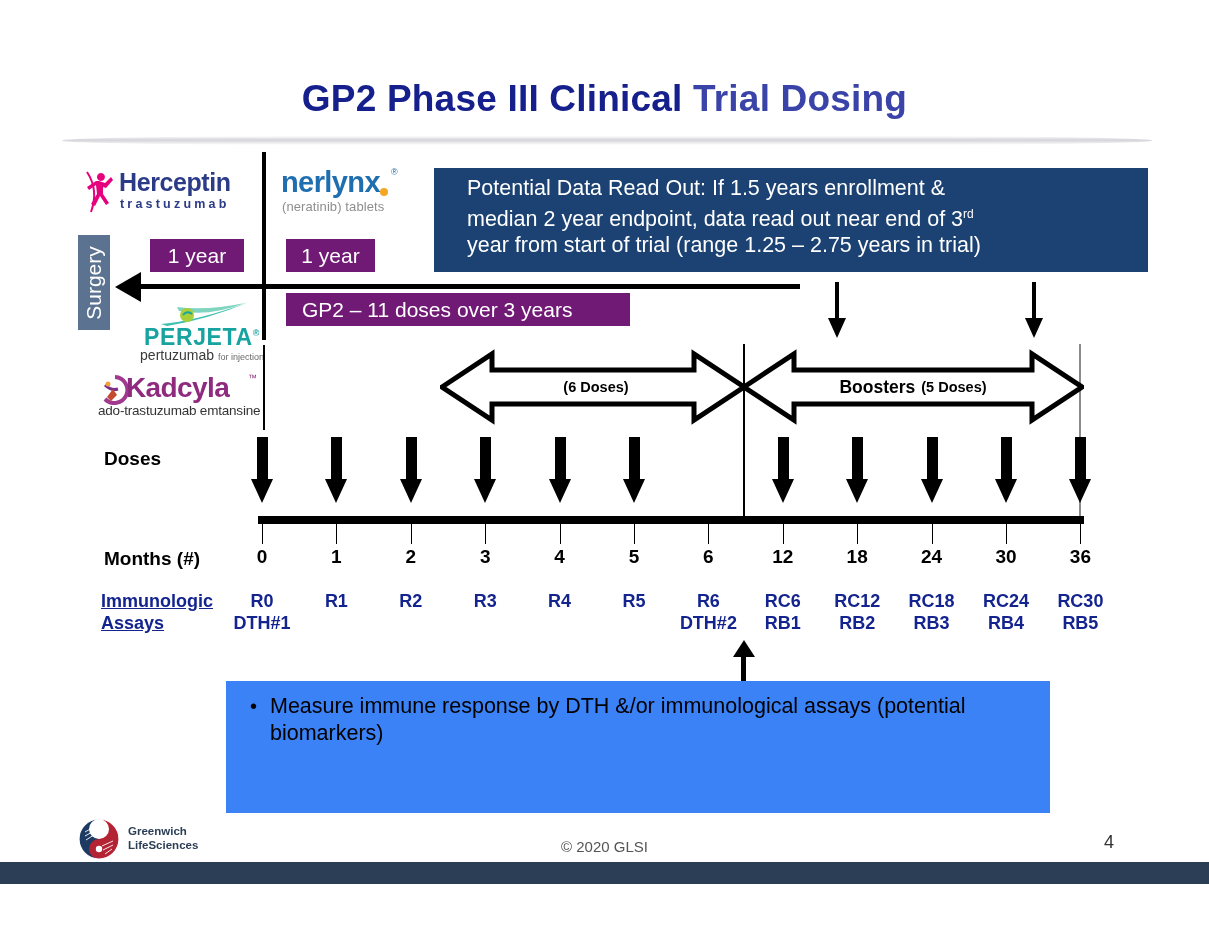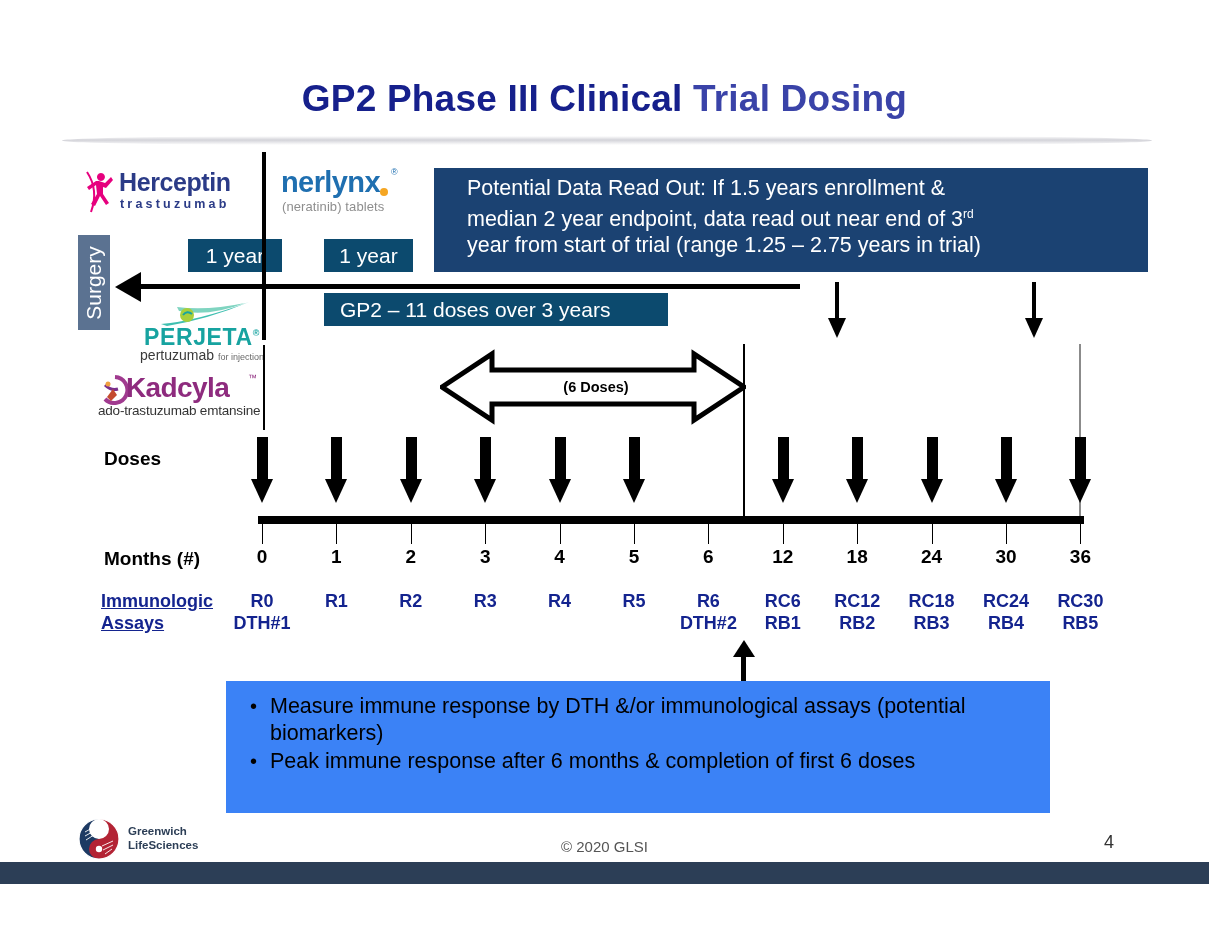--- a/index.html
+++ b/index.html
@@ -97,24 +97,23 @@
     font-size:28px;font-weight:bold;color:#8e2b7e;letter-spacing:-.6px;
   }
   #logo-kadcyla .tm{position:absolute;left:150px;top:-2px;font-size:9px;color:#8e2b7e;}
   #logo-kadcyla .sub{
     position:absolute;left:0px;top:28px;width:165px;
     font-size:13.5px;color:#333;letter-spacing:-.2px;
   }
 
   
   .red-chip{
-    position:absolute;background:#0c4a6e;color:#ffffff;
+    position:absolute;background:#701a75;color:#ffffff;
     display:flex;align-items:center;
     font-size:21px;
-    margin-left:38px;
   }
   #chip-year1{left:150px;top:239px;width:94px;height:33px;justify-content:center;}
   #chip-year2{left:286px;top:239px;width:89px;height:33px;justify-content:center;}
   #chip-gp2{left:286px;top:293px;width:344px;height:33px;padding-left:16px;box-sizing:border-box;}
 
   
   #info-box{
     position:absolute;left:434px;top:168px;width:714px;height:104px;
     background:#1b4272;color:#ffffff;
     font-size:21.5px;line-height:26px;
@@ -316,20 +315,29 @@
 
   <div class="band" id="band-primary">
     <svg width="306" height="78" viewBox="0 0 306 78">
       <polygon points="2,39 52,6 52,22 254,22 254,6 304,39 254,72 254,56 52,56 52,72" fill="#ffffff" stroke="#000000" stroke-width="5" stroke-linejoin="miter"></polygon>
     </svg>
     <div class="caption">
       <span class="small">(6 Doses)</span>
     </div>
   </div>
 
+  <div class="band" id="band-boost">
+    <svg width="342" height="78" viewBox="0 0 342 78">
+      <polygon points="2,39 52,6 52,22 290,22 290,6 340,39 290,72 290,56 52,56 52,72" fill="#ffffff" stroke="#000000" stroke-width="5" stroke-linejoin="miter"></polygon>
+    </svg>
+    <div class="caption">
+      <span>Boosters</span>
+      <span class="small">(5 Doses)</span>
+    </div>
+  </div>
 
   <div id="doses-label">Doses</div>
   <div id="dose-arrows">
       <div class="dose-arrow" style="left: 251px;">
         <div class="shaft"></div>
         <div class="head"></div>
       </div>
       <div class="dose-arrow" style="left: 325.4px;">
         <div class="shaft"></div>
         <div class="head"></div>
@@ -457,21 +465,20 @@
     </div>
 
   <div id="up-arrow">
     <div class="head"></div>
       <div class="shaft"></div>
   </div>
 
   <div id="pink-box">
     <ul>
       <li>Measure immune response by DTH &amp;/or immunological assays (potential biomarkers)</li>
-      <li>Peak immune response after 6 months &amp; completion of first 6 doses</li>
     </ul>
   </div>
 
   <svg id="glsi-logo" viewBox="0 0 42 42">
     <circle cx="21" cy="21" r="20" fill="#ffffff"></circle>
     <path d="M21 1 A20 20 0 0 0 21 41 A10 10 0 0 0 21 21 A10 10 0 0 1 21 1 z" fill="#1d3a63"></path>
     <path d="M21 1 A20 20 0 0 1 21 41 A10 10 0 0 1 21 21 A10 10 0 0 0 21 1 z" fill="#b32334"></path>
     <circle cx="21" cy="11" r="3.2" fill="#ffffff"></circle>
     <circle cx="21" cy="31" r="3.2" fill="#ffffff"></circle>
     <g stroke="#ffffff" stroke-width="0.9">

